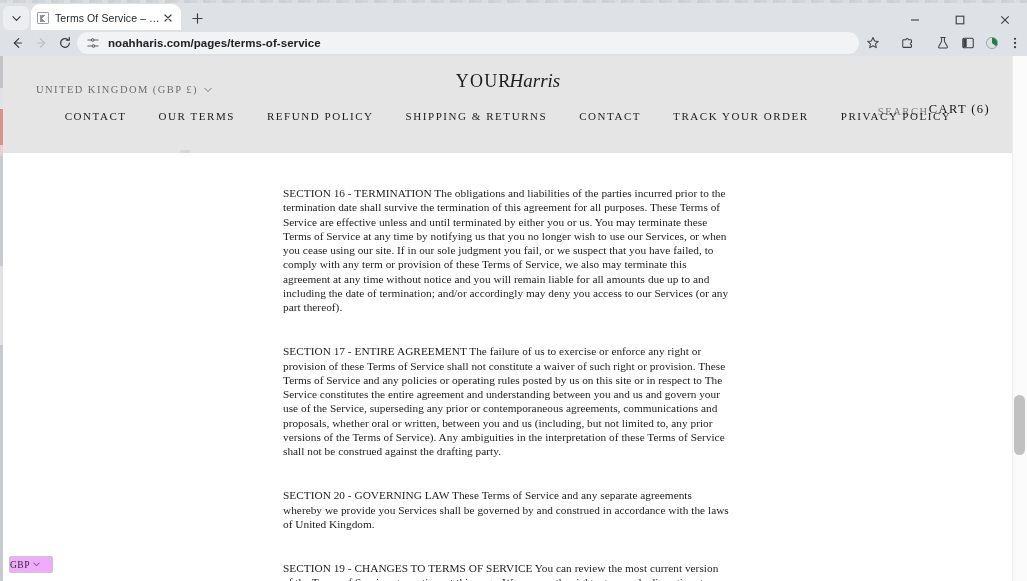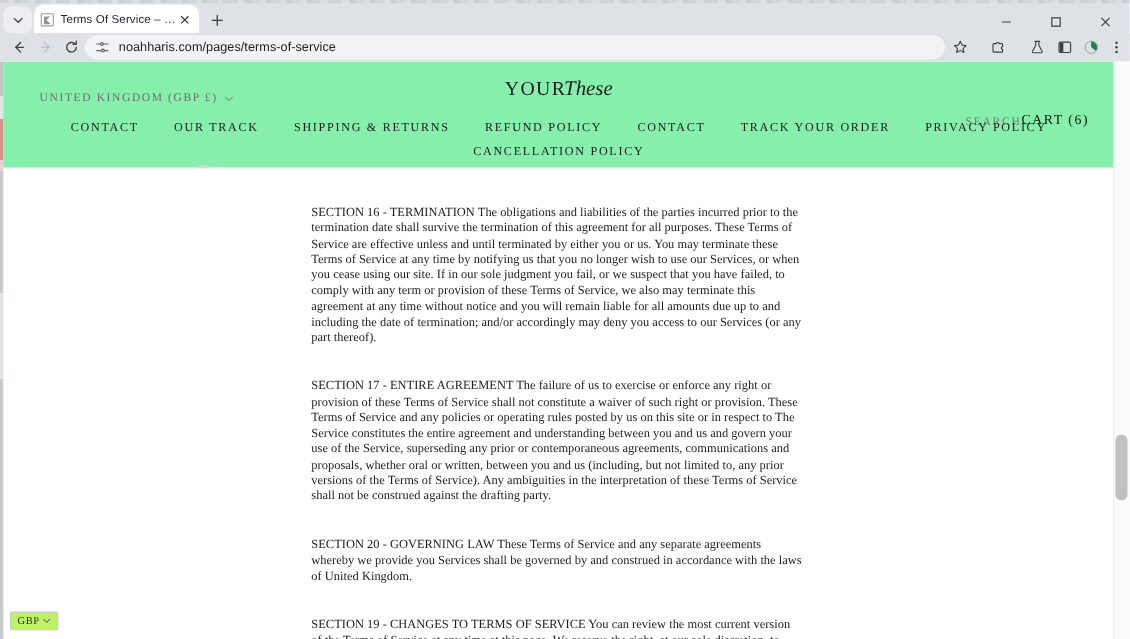--- a/index.html
+++ b/index.html
@@ -32,36 +32,36 @@
   .tab-close { width:15px; height:15px; flex:0 0 15px; display:flex; align-items:center; justify-content:center;
       border-radius:50%; cursor:pointer; }
   .newtab { position:absolute; left:186px; top:4px; width:22px; height:22px;
       display:flex; align-items:center; justify-content:center; border-radius:50%; cursor:pointer; }
 
   
   .wincontrols { position:absolute; right:0; top:3px; height:27px; display:flex; }
   .wc { width:45px; height:27px; display:flex; align-items:center; justify-content:center; cursor:pointer; }
 
   
-  .toolbar { position:absolute; left:0; top:30px; width:1027px; height:26px; background:#dee1e6; }
+  .toolbar { position:absolute; left:0; top:30px; width:1027px; height:26px; background:#dee1e6;font-weight:bold; }
   .tbbtn { position:absolute; top:2px; width:22px; height:22px; display:flex;
       align-items:center; justify-content:center; cursor:pointer; border-radius:50%; }
   .omnibox { position:absolute; left:77px; top:2px; width:782px; height:22px;
       background:#f1f3f4; border-radius:12px; display:flex; align-items:center; padding:0 10px; }
   .omni-url { font-size:11.5px; color:#202124; letter-spacing:.05px; white-space:nowrap; }
 
   
   .viewport { position:absolute; left:0; top:56px; width:1027px; height:525px; background:#fff; overflow:hidden; }
 
   .edge-strip { position:absolute; left:0; top:0; width:3px; height:525px;
      background:linear-gradient(180deg,#8d9196 0 6%,#c9ccd0 6% 10%,#b8382f 10% 17%,#d8a9a6 17% 19%,#9aa0a6 19% 40%,#c7cace 40% 55%,#9aa0a6 55% 100%);
      opacity:.55; }
 
   
-  .site-header { position:absolute; left:3px; top:0; width:1010px; height:96px; background:#86efac; }
+  .site-header { position:absolute; left:3px; top:0; width:1010px; height:96px; background:#e5e5e5; }
   .country-select { position:absolute; left:33px; top:28px; display:flex; align-items:center;
       font-family:"Liberation Serif", serif; font-size:10.5px; letter-spacing:1.45px; color:#6d6d6d; cursor:pointer; }
   .logo { position:absolute; left:0; right:0; top:14px; text-align:center; }
   .logo-noah { font-family:"Liberation Serif", serif; font-size:18px; letter-spacing:1.2px; color:#1c1c1c; }
   .logo-harris { font-family:"Liberation Serif", serif; font-style:italic; font-size:19px; color:#1c1c1c; margin-left:-2px; }
   .hdr-right { position:absolute; right:23px; top:46px; display:flex; align-items:flex-end; }
   .search-link { font-family:"Liberation Serif", serif; font-size:10.5px; letter-spacing:1.6px; color:#7a7a7a; cursor:pointer; }
   .cart-link { font-family:"Liberation Serif", serif; font-size:12.5px; letter-spacing:1.4px; color:#141414; cursor:pointer; }
 
   .navrow { position:absolute; left:0; right:0; display:flex; justify-content:center;
@@ -75,22 +75,22 @@
   .hdr-divider { position:absolute; left:3px; top:96px; width:1010px; height:1px; background:#e3e3e3; }
   .scroll-nub { position:absolute; left:180px; top:94px; width:10px; height:3px; background:#d6d6d6; border-radius:2px; }
 
   
   .article { position:absolute; left:283px; top:100px; width:446px; }
   .para { font-family:"Liberation Serif", serif; font-size:11.3px; line-height:14.25px;
       color:#1d1d1d; text-align:left; margin-bottom:12.5px; letter-spacing:.02px;margin-top:30px; }
 
   
   .currency { position:absolute; left:9px; bottom:8px; width:44px; height:17px;
-      border:1px solid #c8c8c8; border-radius:2px; background:#bef264;
-      display:flex; align-items:center; justify-content:center; gap:3px; cursor:pointer; }
+      border:1px solid #c8c8c8; border-radius:2px; background:#f0abfc;
+      display:flex; align-items:center; justify-content:flex-start; gap:3px; cursor:pointer; }
   .currency-label { font-family:"Liberation Serif", serif; font-size:9.5px; letter-spacing:.5px; color:#2d2d2d; }
 
   
   .sb-track { position:absolute; right:0; top:56px; width:15px; height:525px; background:#fbfbfb; border-left:1px solid #ededed; }
   .sb-thumb { position:absolute; right:2px; top:339px; width:11px; height:60px; background:#c1c1c1; border-radius:6px; cursor:pointer; }
   .sb-corner { position:absolute; right:1px; bottom:2px; width:11px; height:11px; }
 
   svg { display:block; }
 </style>
 </head>
@@ -220,39 +220,38 @@
       <div class="country-select">
         <span>UNITED KINGDOM (GBP £)</span>
         <span style="margin-left:6px;display:flex">
           <svg width="8" height="6" viewBox="0 0 10 7">
               <path d="M1 1.3l4 4 4-4" stroke="#6d6d6d" stroke-width="1.1" fill="none" stroke-linecap="round"></path>
             </svg>
         </span>
       </div>
 
       <div class="logo">
-        <span class="logo-noah">YOUR</span><span class="logo-harris">These</span>
+        <span class="logo-noah">YOUR</span><span class="logo-harris">Harris</span>
       </div>
 
       <div class="hdr-right">
         <span class="search-link">SEARCH</span>
         <span class="cart-link">CART (6)</span>
       </div>
 
       <div class="navrow row1">
           <div class="navitem">CONTACT</div>
-          <div class="navitem">OUR TRACK</div>
+          <div class="navitem">OUR TERMS</div>
+          <div class="navitem">REFUND POLICY</div>
           <div class="navitem">SHIPPING &amp; RETURNS</div>
-          <div class="navitem">REFUND POLICY</div>
           <div class="navitem">CONTACT</div>
           <div class="navitem">TRACK YOUR ORDER</div>
           <div class="navitem">PRIVACY POLICY</div>
         </div>
       <div class="navrow row2">
-          <div class="navitem">CANCELLATION POLICY</div>
         </div>
     </div>
 
     <div class="hdr-divider"></div>
     <div class="scroll-nub"></div>
 
     <div class="article">
         <p class="para">SECTION 16 - TERMINATION The obligations and liabilities of the parties incurred prior to the termination date shall survive the termination of this agreement for all purposes. These Terms of Service are effective unless and until terminated by either you or us. You may terminate these Terms of Service at any time by notifying us that you no longer wish to use our Services, or when you cease using our site. If in our sole judgment you fail, or we suspect that you have failed, to comply with any term or provision of these Terms of Service, we also may terminate this agreement at any time without notice and you will remain liable for all amounts due up to and including the date of termination; and/or accordingly may deny you access to our Services (or any part thereof).</p>
         <p class="para">SECTION 17 - ENTIRE AGREEMENT The failure of us to exercise or enforce any right or provision of these Terms of Service shall not constitute a waiver of such right or provision. These Terms of Service and any policies or operating rules posted by us on this site or in respect to The Service constitutes the entire agreement and understanding between you and us and govern your use of the Service, superseding any prior or contemporaneous agreements, communications and proposals, whether oral or written, between you and us (including, but not limited to, any prior versions of the Terms of Service). Any ambiguities in the interpretation of these Terms of Service shall not be construed against the drafting party.</p>
         <p class="para">SECTION 20 - GOVERNING LAW These Terms of Service and any separate agreements whereby we provide you Services shall be governed by and construed in accordance with the laws of United Kingdom.</p>

